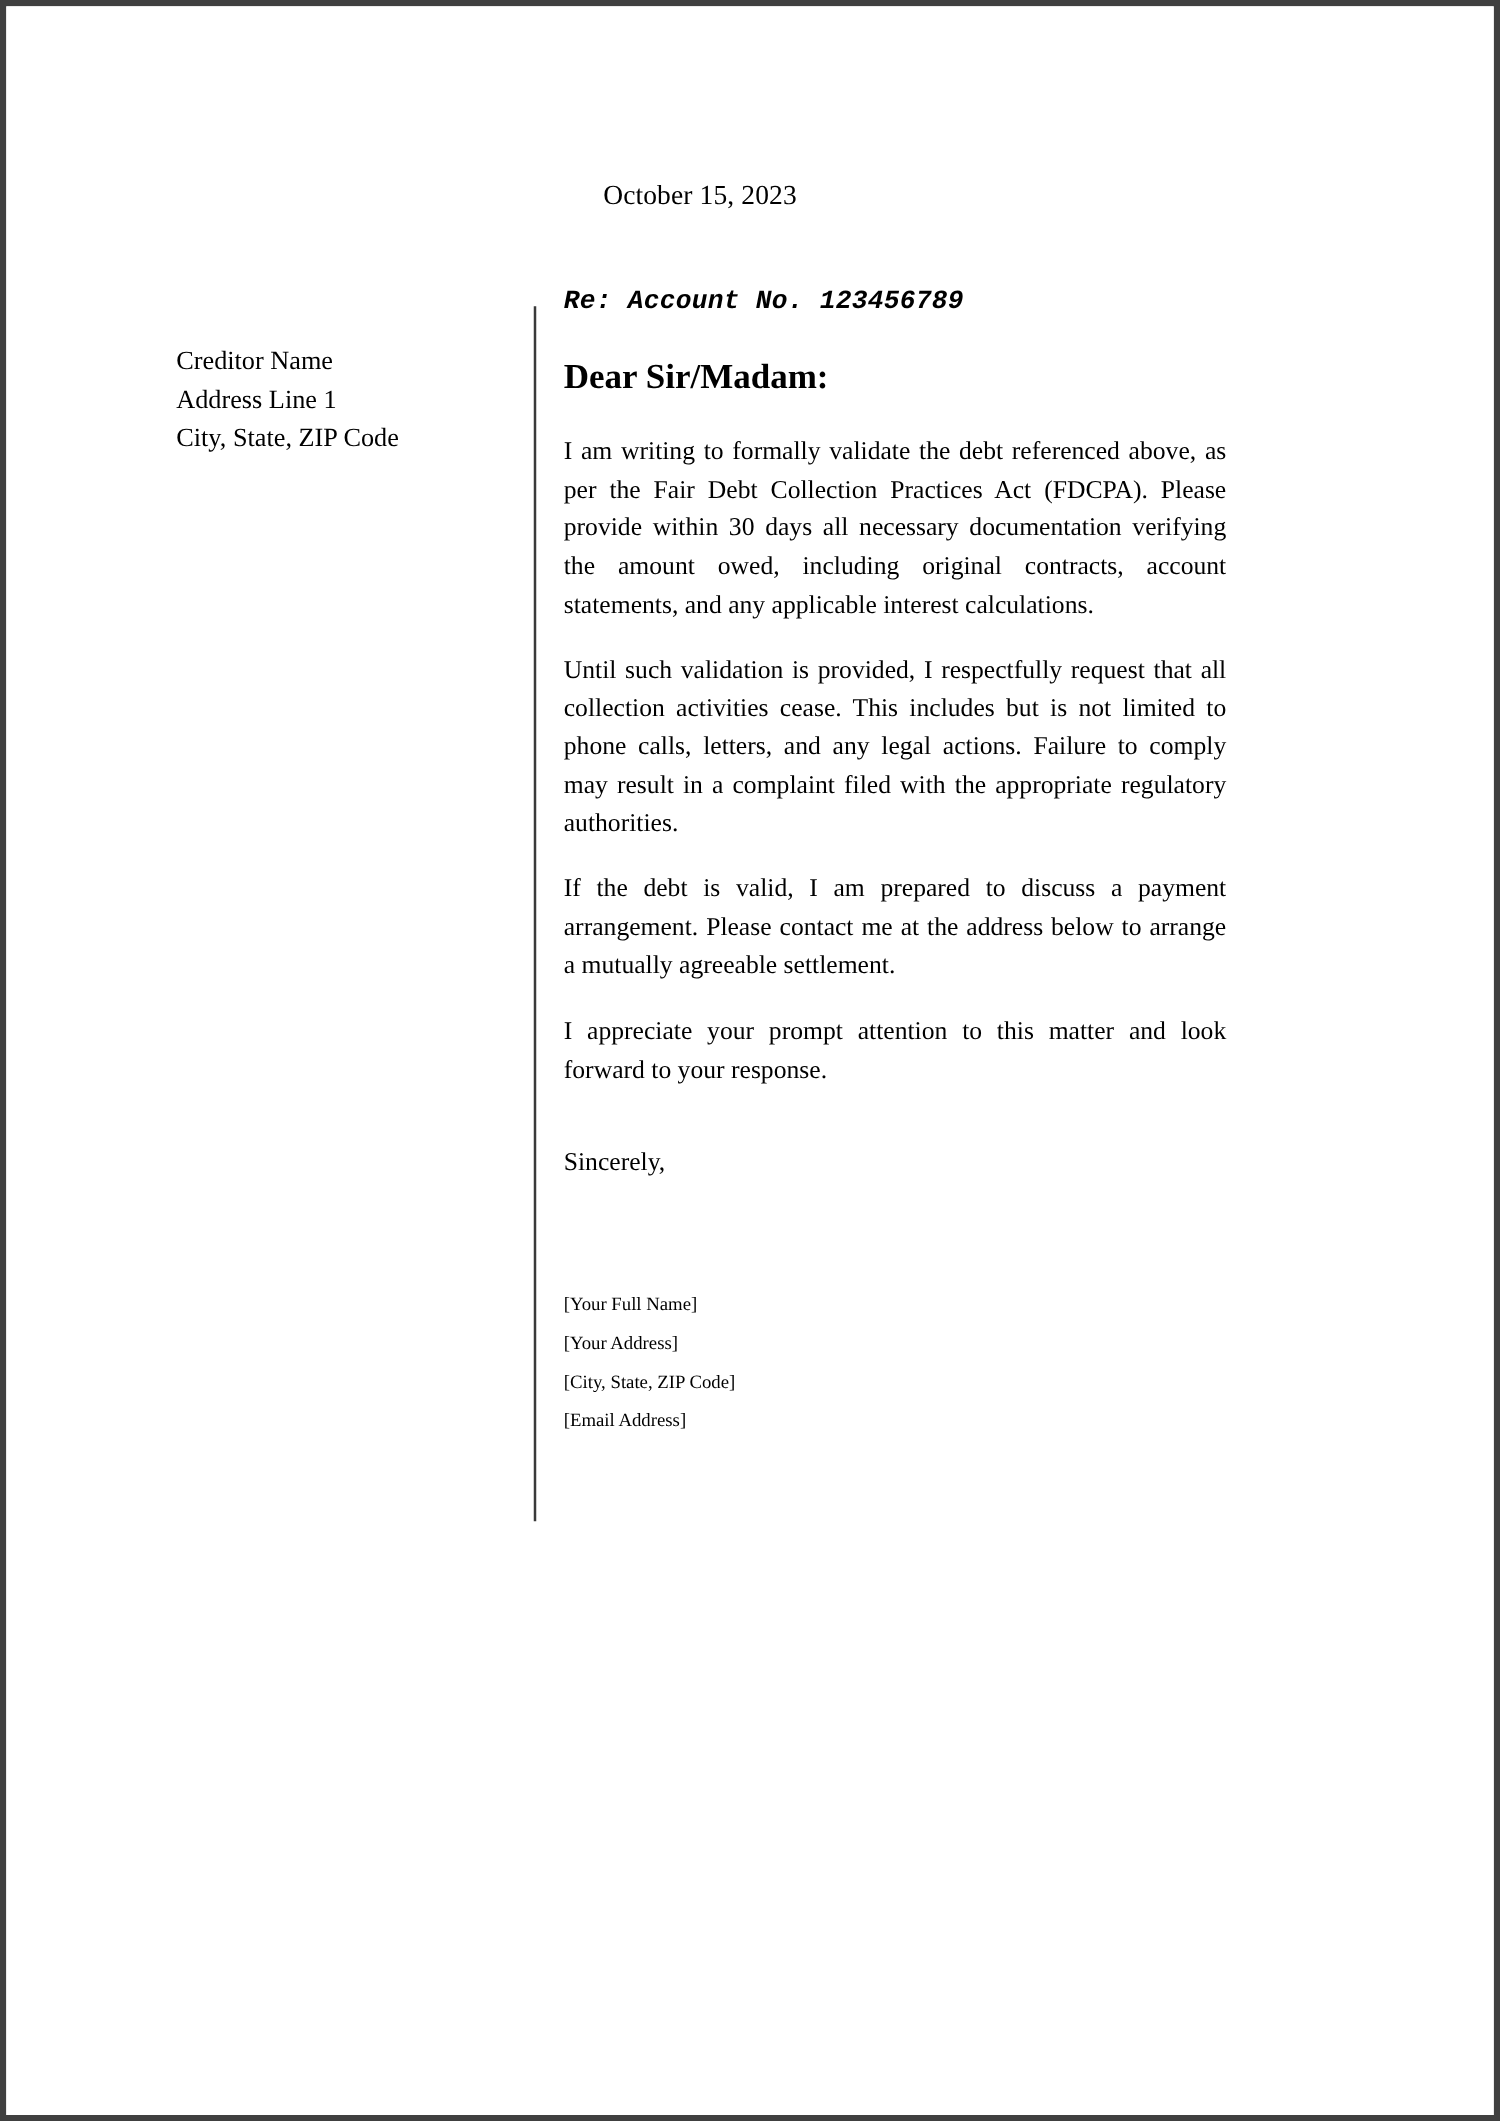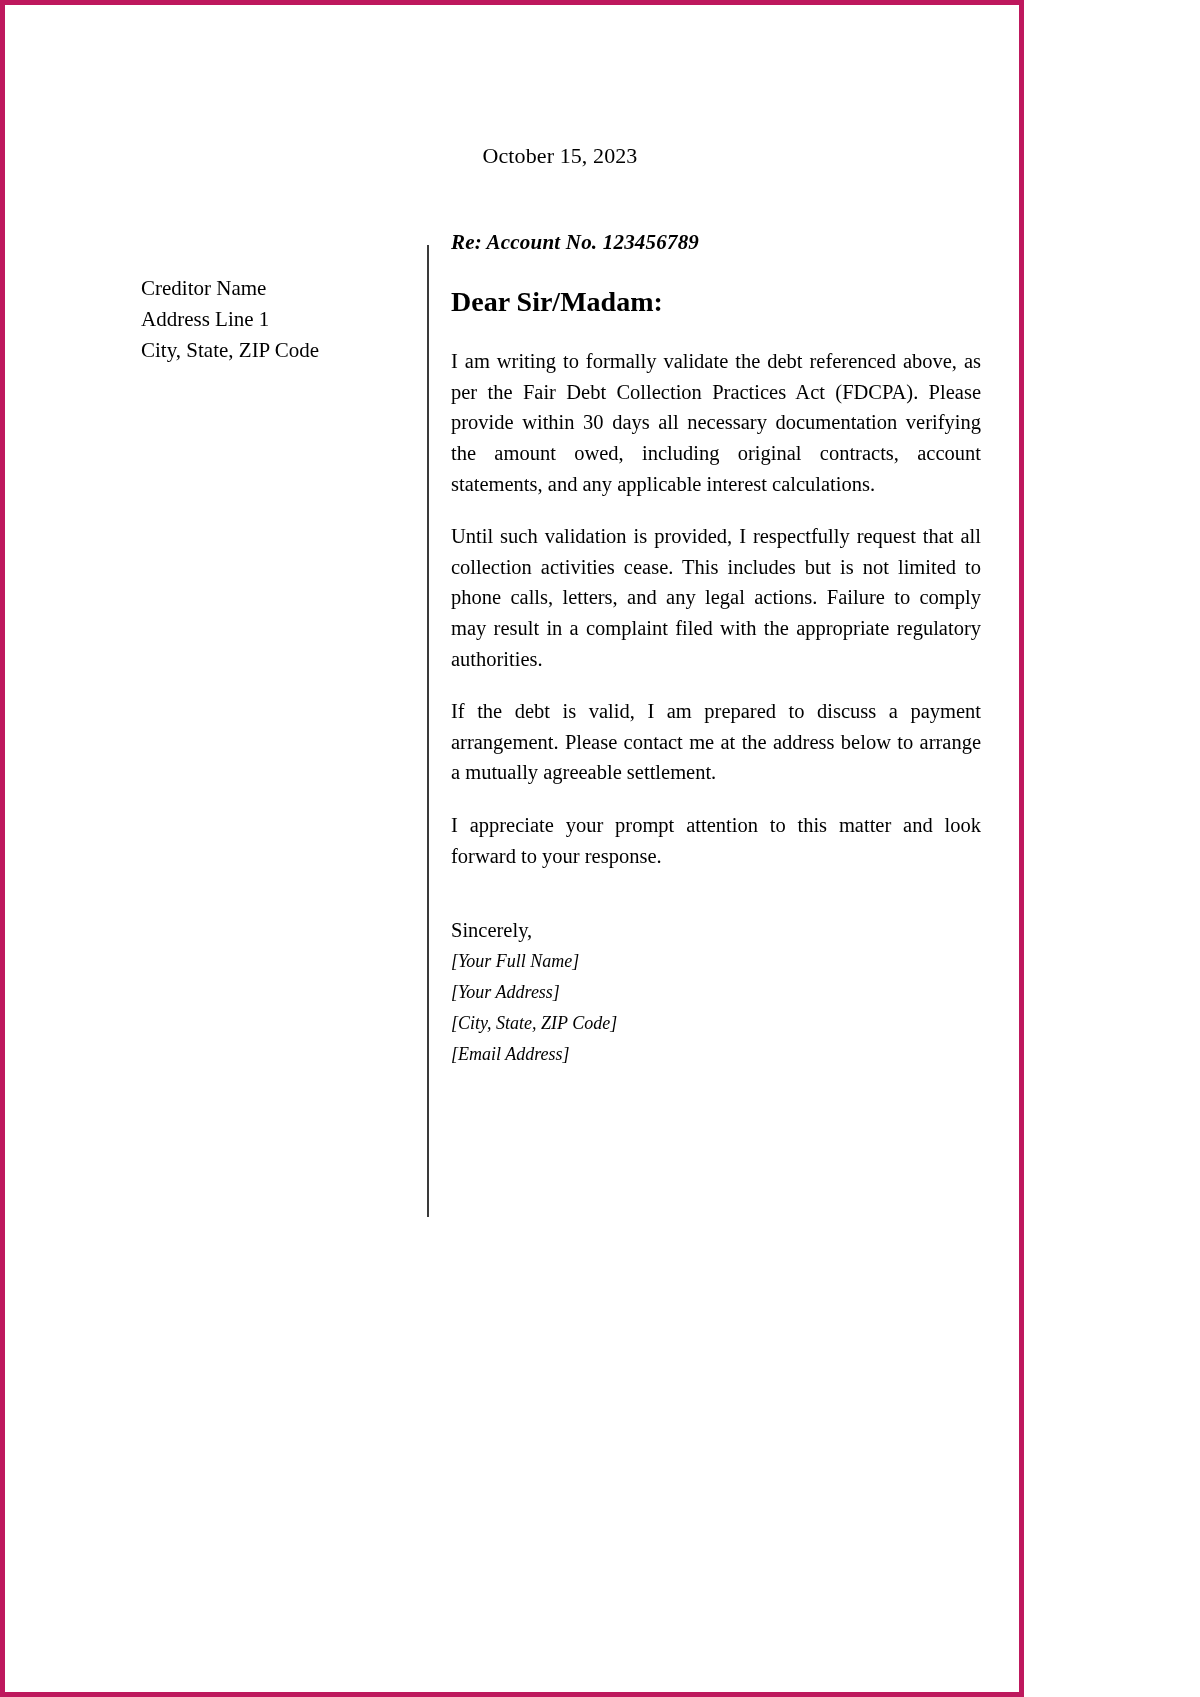--- a/index.html
+++ b/index.html
@@ -7,24 +7,24 @@
     margin: 0;
     padding: 0;
     background: #ffffff;
   }
   body {
     font-family: "Liberation Serif", "DejaVu Serif", serif;
     color: #000000;
   }
   .page {
     position: relative;
-    width: 1024px;
+    width: 1200px;
     height: 1697px;
     background: #ffffff;
-    border: 5px solid #be185d;
+    border: 5px solid #404040;
     box-sizing: border-box;
     overflow: hidden;
   }
   .sheet {
     position: absolute;
     left: 0;
     top: 0;
     width: 1190px;
     height: 1687px;
     background: #ffffff;
@@ -75,43 +75,44 @@
     width: 530px;
     font-size: 20.5px;
     line-height: 30.6px;
   }
   .subject-line {
     font-weight: bold;
     font-style: italic;
     font-size: 21px;
     margin: 0 0 29px 0;
     letter-spacing: 0.2px;
+    font-family: Liberation Mono, monospace;
   }
   .salutation {
     font-weight: bold;
     font-size: 28px;
     margin: 0 0 29px 0;
   }
   p.para {
     margin: 0 0 22px 0;
     text-align: justify;
     text-justify: inter-word;
     hyphens: none;
   }
   p.para:last-of-type {
     margin-bottom: 0;
   }
   .closing {
     margin: 44px 0 0 0;
     text-align: left;
   }
   .signature-block {
-    font-size: 18px;
+    margin-top: 83px;
+    font-size: 15px;
     line-height: 31px;
-    font-style: italic;
   }
   .signature-line {
     display: block;
     white-space: nowrap;
   }
 </style>
 </head>
 <body>
 
 <div class="page">

